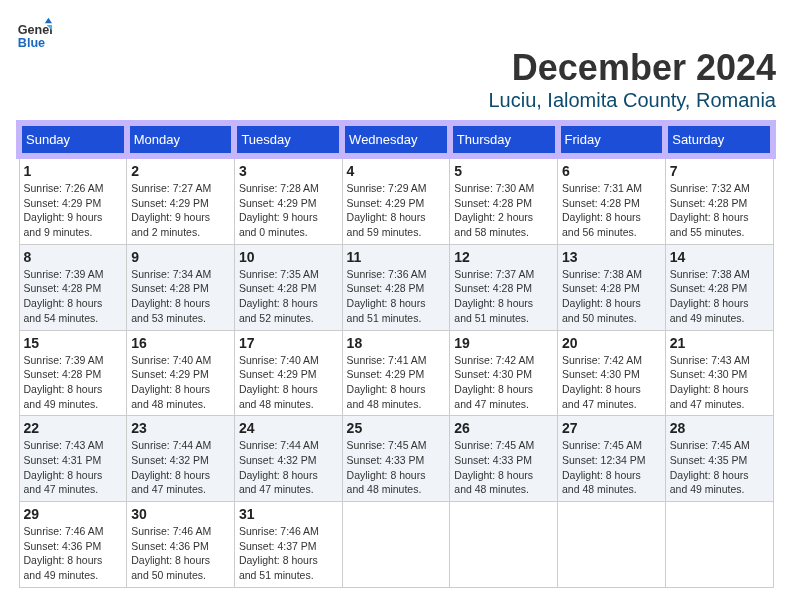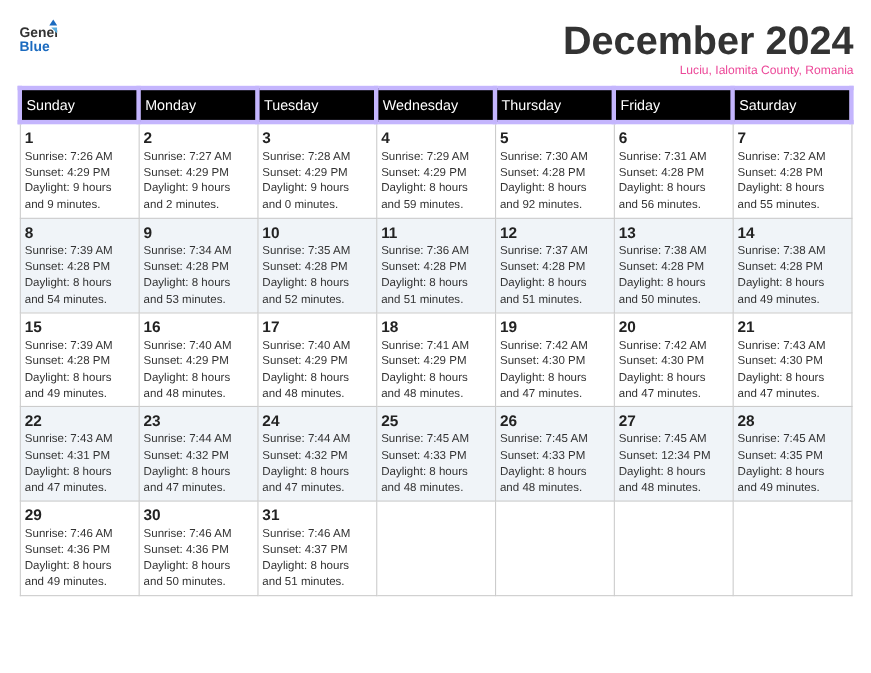--- a/index.html
+++ b/index.html
@@ -18,43 +18,43 @@
     }
     .logo {
       display: flex;
       align-items: center;
       gap: 4px;
     }
     .logo-icon {
       width: 36px;
       height: 36px;
     }
-    .title-section { text-align: right; }
+    .title-section { text-align: right; margin-top: 31px; }
     .month-title {
       font-size: 36px;
       font-weight: bold;
       color: #333;
     }
     .subtitle {
-      font-size: 11px;
-      color: #ec4899;
+      font-size: 20px;
+      color: #0c4a6e;
     }
     .calendar {
       width: 100%;
       border-collapse: collapse;
       font-size: 11px;
     }
     .calendar th {
-      background: #000000;
+      background: #1d4ed8;
       color: #fff;
       padding: 6px 4px;
       text-align: left;
       font-size: 13px;
       font-weight: normal;
-      border: 4px solid #c4b5fd;
+      border: 6px solid #c4b5fd;
     }
     .calendar td {
       border: 1px solid #ccc;
       vertical-align: top;
       padding: 4px;
       width: calc(100% / 7);
       background: #fff;
     }
     .calendar tr:nth-child(even) td {
       background: #f0f4f8;
@@ -140,21 +140,21 @@
           <span>Sunrise: 7:29 AM</span><br>
           <span>Sunset: 4:29 PM</span><br>
           <span>Daylight: 8 hours and 59 minutes.</span>
         </div>
       </td>
         <td>
         <span class="day-number">5</span>
         <div class="day-info">
           <span>Sunrise: 7:30 AM</span><br>
           <span>Sunset: 4:28 PM</span><br>
-          <span>Daylight: 8 hours and 92 minutes.</span>
+          <span>Daylight: 2 hours and 58 minutes.</span>
         </div>
       </td>
         <td>
         <span class="day-number">6</span>
         <div class="day-info">
           <span>Sunrise: 7:31 AM</span><br>
           <span>Sunset: 4:28 PM</span><br>
           <span>Daylight: 8 hours and 56 minutes.</span>
         </div>
       </td>

